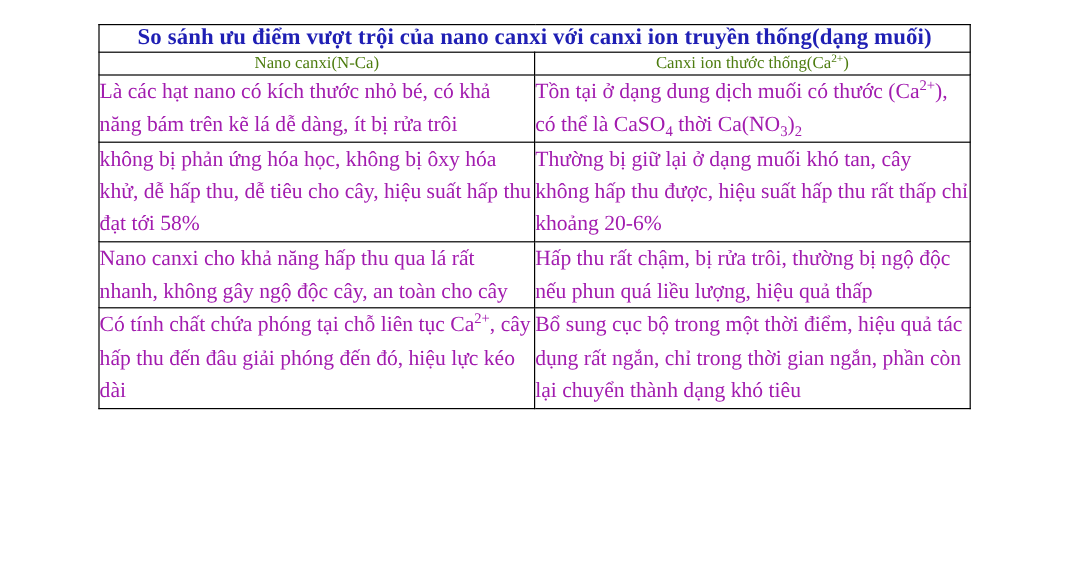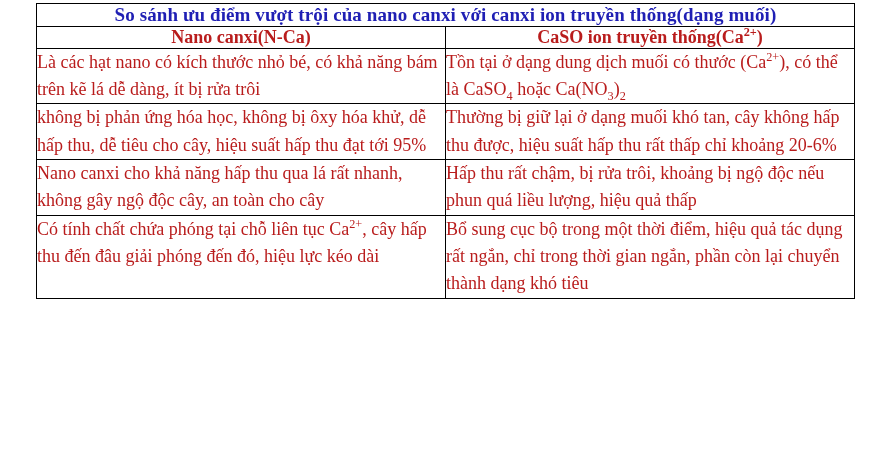--- a/index.html
+++ b/index.html
@@ -15,22 +15,22 @@
   }
   .sheet {
     width: 891px;
     height: 476px;
     box-sizing: border-box;
     background: #ffffff;
     position: relative;
   }
   table.cmp {
     border-collapse: collapse;
-    width: 819px;
-    margin: 3px auto 0 auto;
+    width: 727px;
+    margin: 20px auto 0 auto;
     table-layout: fixed;
   }
   table.cmp td {
     border: 1px solid #000000;
     vertical-align: top;
     padding: 0;
   }
   .title-cell {
     text-align: center;
     padding: 5px 6px 7px 6px;
@@ -41,28 +41,28 @@
     font-size: 19px;
     line-height: 1.15;
     letter-spacing: 0.1px;
   }
   .head-cell {
     text-align: center;
     padding: 5px 6px 7px 6px;
     width: 50%;
   }
   .head-text {
-    color: #b91c1c;
-    font-weight: bold;
-    font-size: 18px;
+    color: #4d7c0f;
+    font-weight: normal;
+    font-size: 14px;
     line-height: 1.15;
   }
   .body-cell {
     padding: 7px 9px 8px 9px;
-    color: #b91c1c;
+    color: #a21caf;
     font-size: 18px;
     line-height: 1.52;
   }
   .body-cell p {
     margin: 0;
   }
   sup {
     font-size: 0.68em;
     vertical-align: super;
     line-height: 0;
@@ -86,45 +86,45 @@
       <tr>
         <td class="title-cell" colspan="2">
           <span class="title-text">So sánh ưu điểm vượt trội của nano canxi với canxi ion truyền thống(dạng muối)</span>
         </td>
       </tr>
       <tr>
         <td class="head-cell">
           <span class="head-text">Nano canxi(N-Ca)</span>
         </td>
         <td class="head-cell">
-          <span class="head-text"><span>CaSO ion truyền thống(Ca</span><sup>2+</sup><span>)</span></span>
+          <span class="head-text"><span>Canxi ion thước thống(Ca</span><sup>2+</sup><span>)</span></span>
         </td>
       </tr>
       <tr>
         <td class="body-cell">
           <p>Là các hạt nano có kích thước nhỏ bé, có khả năng bám trên kẽ lá dễ dàng, ít bị rửa trôi</p>
         </td>
         <td class="body-cell">
-          <p><span>Tồn tại ở dạng dung dịch muối có thước (Ca</span><sup>2+</sup><span>),</span> <span>có thể là CaSO</span><sub>4</sub><span> hoặc Ca(NO</span><sub>3</sub><span>)</span><sub>2</sub></p>
+          <p><span>Tồn tại ở dạng dung dịch muối có thước (Ca</span><sup>2+</sup><span>),</span> <span>có thể là CaSO</span><sub>4</sub><span> thời Ca(NO</span><sub>3</sub><span>)</span><sub>2</sub></p>
         </td>
       </tr>
       <tr>
         <td class="body-cell">
-          <p>không bị phản ứng hóa học, không bị ôxy hóa khử, dễ hấp thu, dễ tiêu cho cây, hiệu suất hấp thu đạt tới 95%</p>
+          <p>không bị phản ứng hóa học, không bị ôxy hóa khử, dễ hấp thu, dễ tiêu cho cây, hiệu suất hấp thu đạt tới 58%</p>
         </td>
         <td class="body-cell">
           <p>Thường bị giữ lại ở dạng muối khó tan, cây không hấp thu được, hiệu suất hấp thu rất thấp chỉ khoảng 20-6%</p>
         </td>
       </tr>
       <tr>
         <td class="body-cell">
           <p>Nano canxi cho khả năng hấp thu qua lá rất nhanh, không gây ngộ độc cây, an toàn cho cây</p>
         </td>
         <td class="body-cell">
-          <p>Hấp thu rất chậm, bị rửa trôi, khoảng bị ngộ độc nếu phun quá liều lượng, hiệu quả thấp</p>
+          <p>Hấp thu rất chậm, bị rửa trôi, thường bị ngộ độc nếu phun quá liều lượng, hiệu quả thấp</p>
         </td>
       </tr>
       <tr>
         <td class="body-cell">
           <p><span>Có tính chất chứa phóng tại chỗ liên tục Ca</span><sup>2+</sup><span>, cây hấp thu đến đâu giải phóng đến đó, hiệu lực kéo dài</span></p>
         </td>
         <td class="body-cell">
           <p>Bổ sung cục bộ trong một thời điểm, hiệu quả tác dụng rất ngắn, chỉ trong thời gian ngắn, phần còn lại chuyển thành dạng khó tiêu</p>
         </td>
       </tr>

